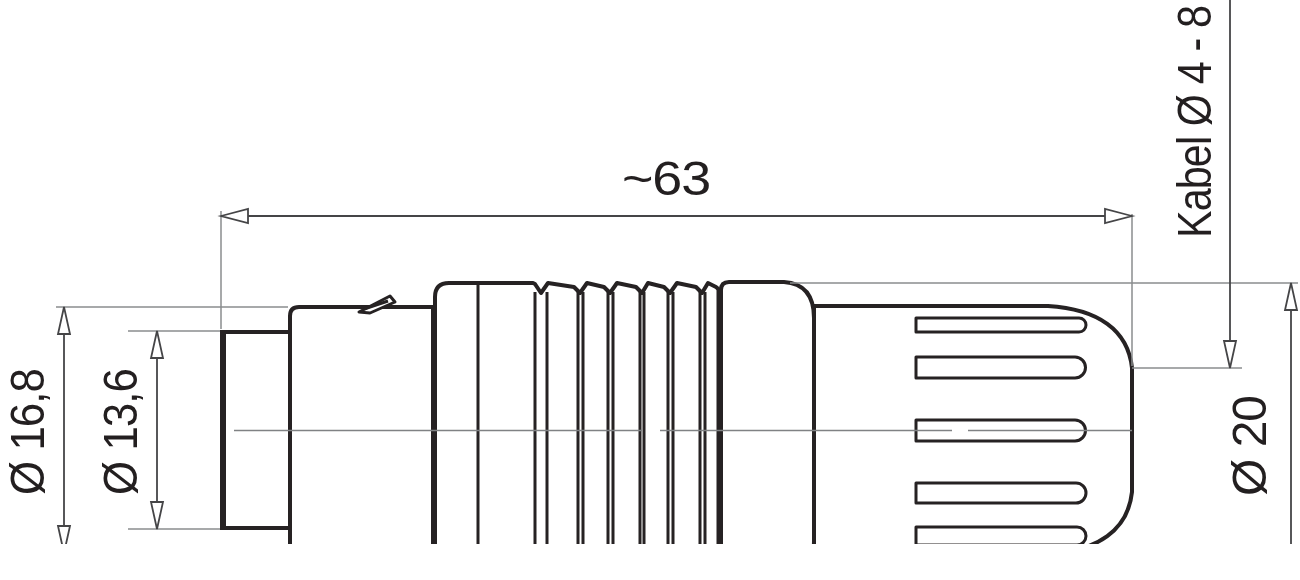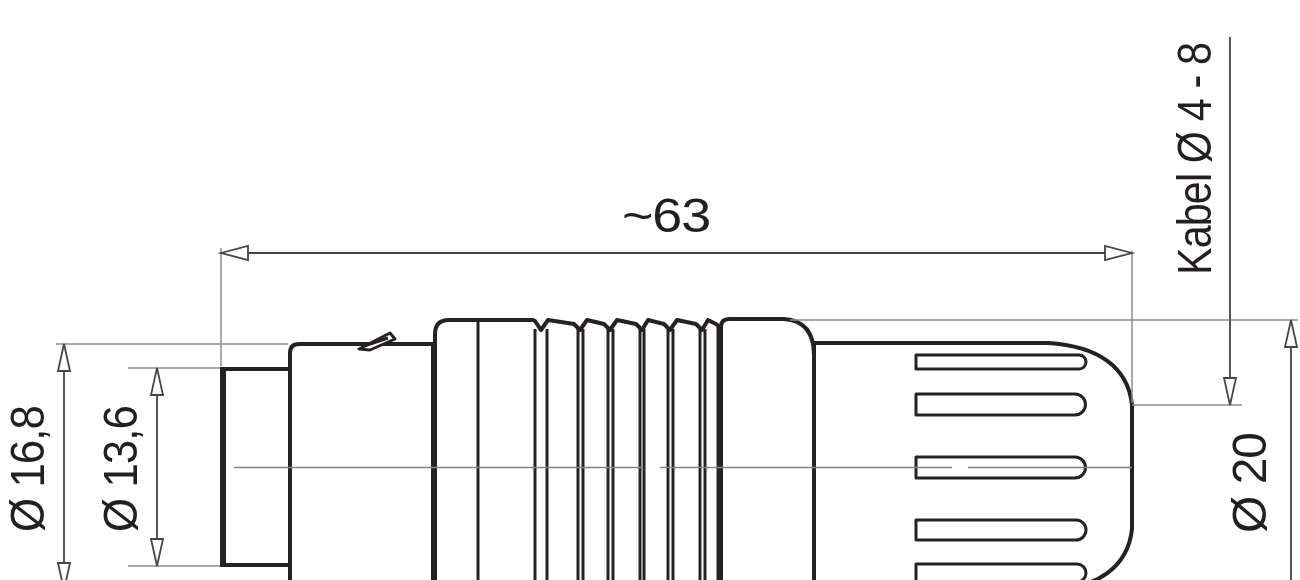--- a/index.html
+++ b/index.html
@@ -1,18 +1,18 @@
 <!DOCTYPE html>
 <html><head>
 <meta charset="utf-8">
 <style>
   html, body { margin: 0; padding: 0; background: #ffffff; }
   .stage {
     width: 1300px; height: 544px; background: #ffffff;
-    position: relative; overflow: hidden; margin-top: 37px;
+    position: relative; overflow: hidden;
   }
   svg { display: block; }
   text.dim-label {
     font-family: "Liberation Sans", sans-serif;
     font-size: 48px;
     fill: #231f20;
     letter-spacing: -1px;
   }
   .part      { fill: #ffffff; stroke: #262223; stroke-width: 4;   stroke-linejoin: round; }
   .part-thin { fill: #ffffff; stroke: #262223; stroke-width: 3;   stroke-linejoin: round; }

